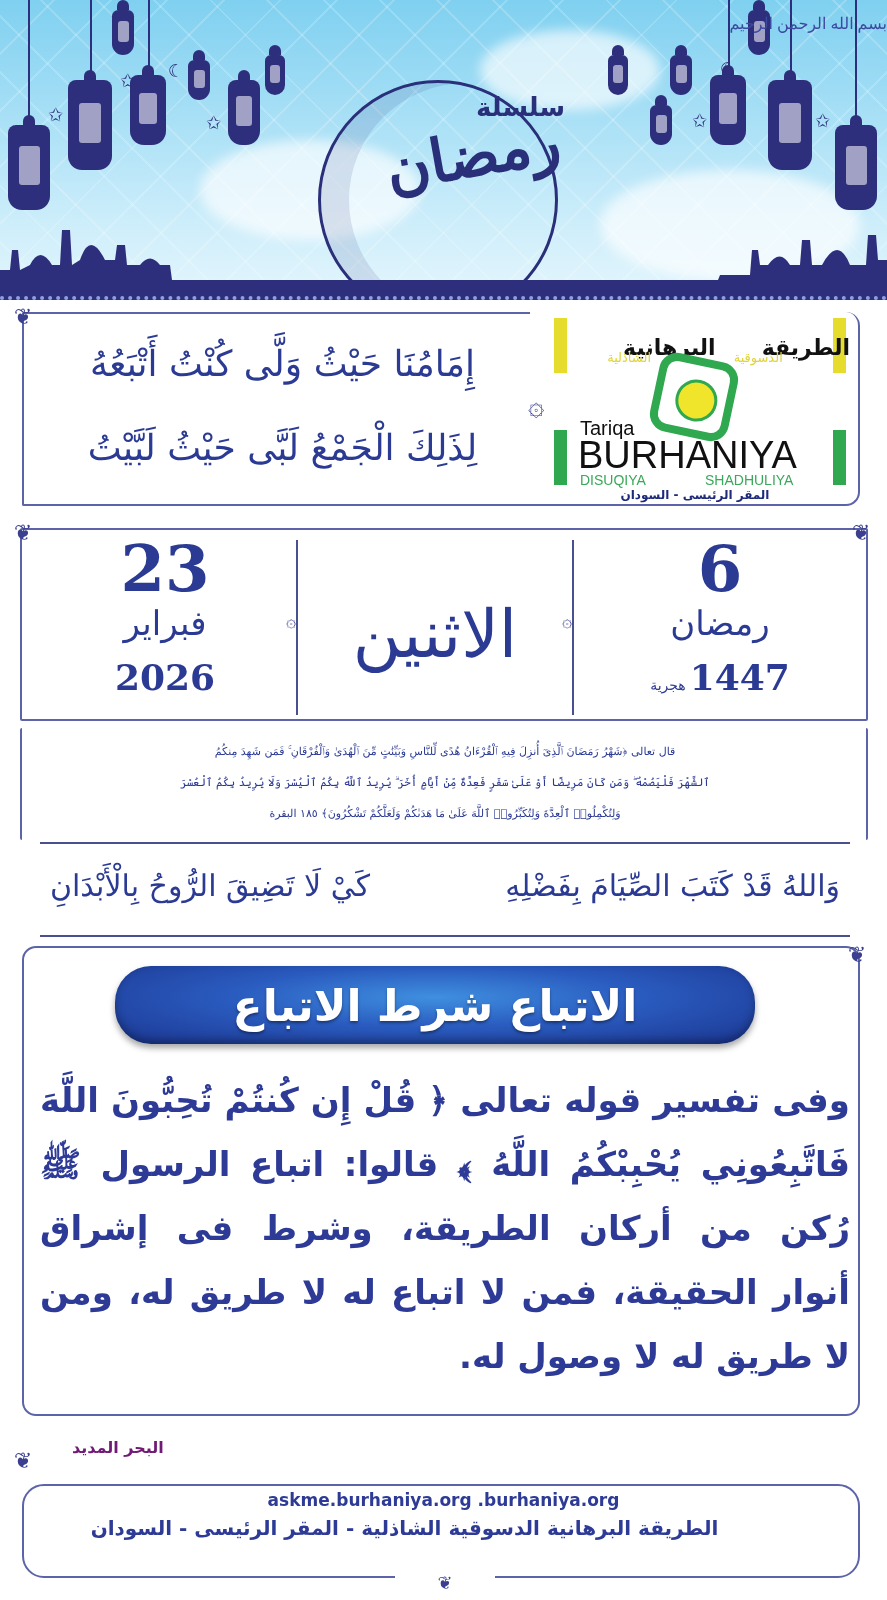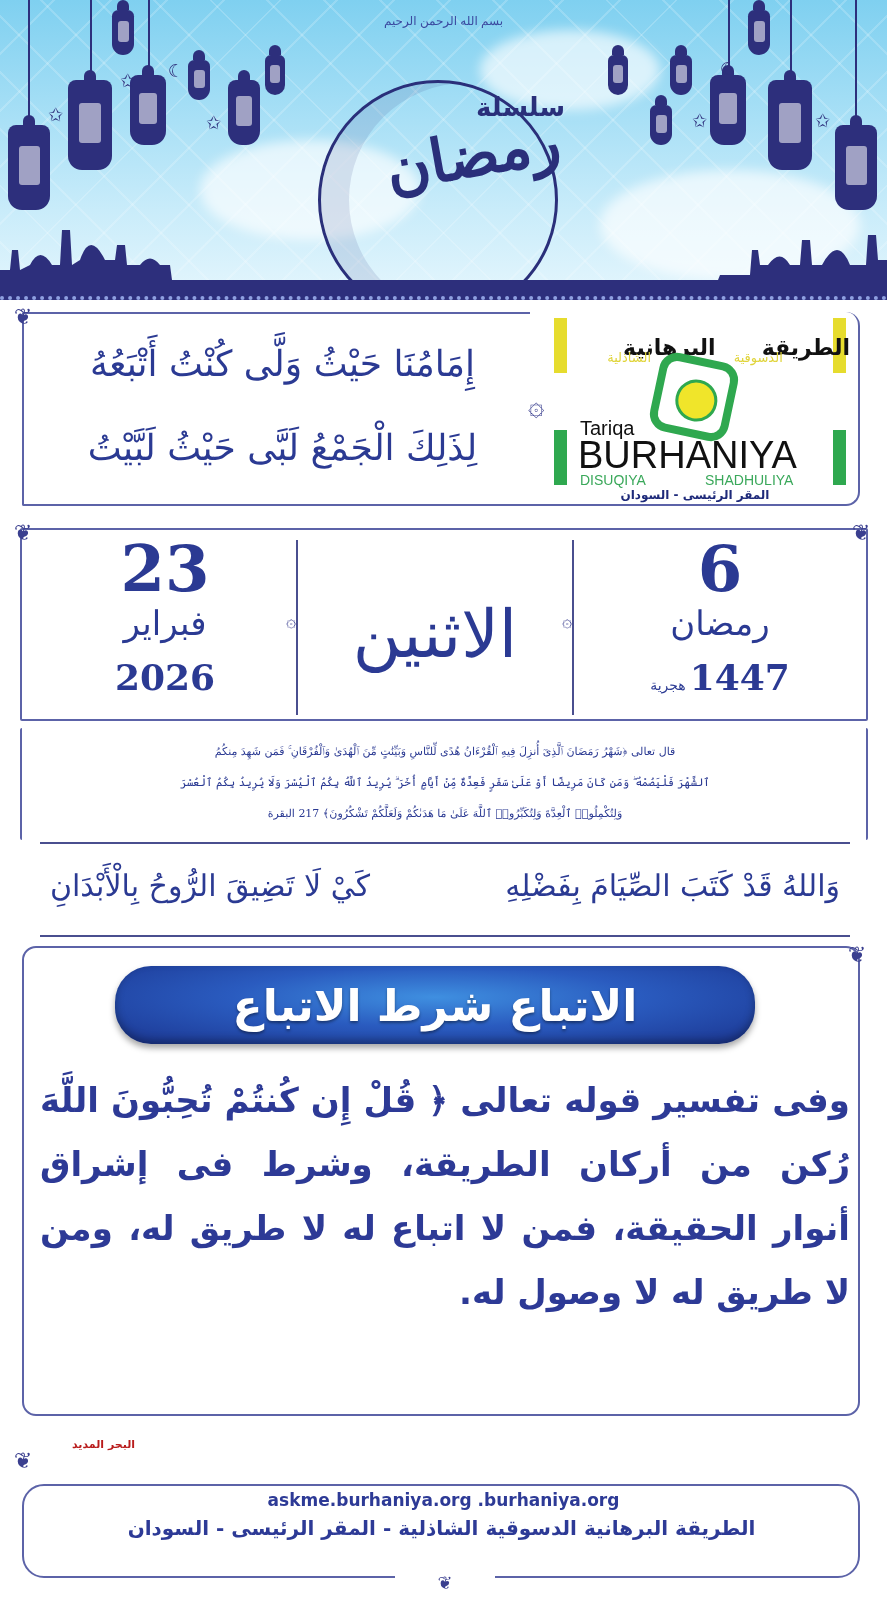--- a/index.html
+++ b/index.html
@@ -13,22 +13,22 @@
     overflow: hidden;
   }
   .banner .pattern {
     position: absolute; inset: 0;
     background-image:
       repeating-linear-gradient(45deg, rgba(255,255,255,0.18) 0 2px, transparent 2px 40px),
       repeating-linear-gradient(-45deg, rgba(255,255,255,0.18) 0 2px, transparent 2px 40px);
   }
   .banner .cloud { position: absolute; background: rgba(255,255,255,0.65); border-radius: 50%; filter: blur(6px); }
   .bismillah {
-    position: absolute; left: 0; right: 0; top: 14px; text-align: center;
-    font-family: Liberation Sans, sans-serif; font-size: 12px; color: #3b4aa0; direction: rtl;
+    position: absolute; left: 0; right: 0; top: 14px; text-align: right;
+    font-family: Liberation Serif, serif; font-size: 16px; color: #3b4aa0; direction: rtl;
   }
   .crescent {
     position: absolute; left: 318px; top: 80px; width: 240px; height: 240px;
     border-radius: 50%; border: 3px solid #2a2f7a;
     box-shadow: inset 28px 0 0 0 rgba(42,47,122,0.12);
   }
   .series-title {
     position: absolute; left: 476px; top: 92px; font-size: 26px; font-weight: bold;
     color: #2a2f7a; direction: rtl; font-family: "DejaVu Sans", sans-serif;
   }
@@ -131,32 +131,32 @@
     text-shadow: 0 2px 3px rgba(0,0,0,0.4);
   }
   .body-text {
     position: absolute; left: 40px; top: 1068px; width: 810px; direction: rtl; text-align: justify;
     font-family: "DejaVu Sans", sans-serif; font-weight: bold; font-size: 34px; line-height: 64px;
     color: #2d3a96;
   }
   .body-line { white-space: nowrap; text-align-last: justify; }
   .source {
     position: absolute; left: 72px; top: 1438px; font-family: "DejaVu Sans", sans-serif;
-    font-weight: bold; font-size: 11px; color: #b91c1c; direction: rtl;
+    font-weight: bold; font-size: 16px; color: #701a75; direction: rtl;
   }
 
   
   .footer-frame { left: 22px; top: 1484px; width: 838px; height: 94px; border-radius: 22px; }
   .footer-url {
     position: absolute; left: 0; width: 887px; top: 1490px; text-align: center;
     font-family: "DejaVu Sans", sans-serif; font-weight: bold; font-size: 17px; color: #2d3a96;
   }
   .footer-ar {
     position: absolute; left: 0; width: 809px; top: 1516px; text-align: center; direction: rtl;
-    font-family: "DejaVu Sans", sans-serif; font-weight: bold; font-size: 20px; color: #2d3a96; margin-left: 37px;
+    font-family: "DejaVu Sans", sans-serif; font-weight: bold; font-size: 20px; color: #2d3a96;
   }
   .footer-orn { position: absolute; left: 395px; top: 1572px; width: 100px; text-align: center; font-size: 18px; color: #3a3f8f; background: #fff; }
 </style>
 </head>
 <body>
 
 <div class="banner">
   <div class="pattern"></div>
   <div class="cloud" style="left:200px;top:140px;width:220px;height:100px;"></div>
   <div class="cloud" style="left:600px;top:170px;width:260px;height:110px;"></div>
@@ -261,40 +261,41 @@
     <span class="hijri-label">هجرية</span>
     <span class="year">1447</span>
   </div>
 </div>
 
 <div class="rule" style="left:28px;top:728px;width:832px;"></div>
 <div class="frame square verse-frame" style="border-top:none;border-bottom:none;"></div>
 <div class="verse">
   <div class="verse-line">قال تعالى ﴿شَهْرُ رَمَضَانَ ٱلَّذِىٓ أُنزِلَ فِيهِ ٱلْقُرْءَانُ هُدًى لِّلنَّاسِ وَبَيِّنَٰتٍ مِّنَ ٱلْهُدَىٰ وَٱلْفُرْقَانِ ۚ فَمَن شَهِدَ مِنكُمُ</div>
   <div class="verse-line">ٱلشَّهْرَ فَلْيَصُمْهُ ۖ وَمَن كَانَ مَرِيضًا أَوْ عَلَىٰ سَفَرٍ فَعِدَّةٌ مِّنْ أَيَّامٍ أُخَرَ ۗ يُرِيدُ ٱللَّهُ بِكُمُ ٱلْيُسْرَ وَلَا يُرِيدُ بِكُمُ ٱلْعُسْرَ</div>
-  <div class="verse-line">وَلِتُكْمِلُوا۟ ٱلْعِدَّةَ وَلِتُكَبِّرُوا۟ ٱللَّهَ عَلَىٰ مَا هَدَىٰكُمْ وَلَعَلَّكُمْ تَشْكُرُونَ﴾ 217 البقرة</div>
+  <div class="verse-line">وَلِتُكْمِلُوا۟ ٱلْعِدَّةَ وَلِتُكَبِّرُوا۟ ٱللَّهَ عَلَىٰ مَا هَدَىٰكُمْ وَلَعَلَّكُمْ تَشْكُرُونَ﴾ ١٨٥ البقرة</div>
 </div>
 <div class="rule" style="left:40px;top:842px;width:810px;"></div>
 
 <div class="couplet">
   <span>وَاللهُ قَدْ كَتَبَ الصِّيَامَ بِفَضْلِهِ</span>
   <span>كَيْ لَا تَضِيقَ الرُّوحُ بِالْأَبْدَانِ</span>
 </div>
 <div class="rule" style="left:40px;top:935px;width:810px;"></div>
 
 <div class="frame article-frame"></div>
 <div class="corner-orn" style="left:848px;top:944px;">❦</div>
 <div class="corner-orn" style="left:14px;top:1450px;">❦</div>
 
 <div class="pill">
   <span class="pill-text">الاتباع شرط الاتباع</span>
 </div>
 
 <div class="body-text">
   <div class="body-line">وفى تفسير قوله تعالى ﴿ قُلْ إِن كُنتُمْ تُحِبُّونَ اللَّهَ</div>
+  <div class="body-line">فَاتَّبِعُونِي يُحْبِبْكُمُ اللَّهُ ﴾ قالوا: اتباع الرسول ﷺ</div>
   <div class="body-line">رُكن من أركان الطريقة، وشرط فى إشراق</div>
   <div class="body-line">أنوار الحقيقة، فمن لا اتباع له لا طريق له، ومن</div>
   <div class="body-line" style="text-align-last:right;">لا طريق له لا وصول له.</div>
 </div>
 
 <div class="source">البحر المديد</div>
 
 <div class="frame footer-frame"></div>
 <div class="footer-url">askme.burhaniya.org .burhaniya.org</div>
 <div class="footer-ar">الطريقة البرهانية الدسوقية الشاذلية - المقر الرئيسى - السودان</div>

